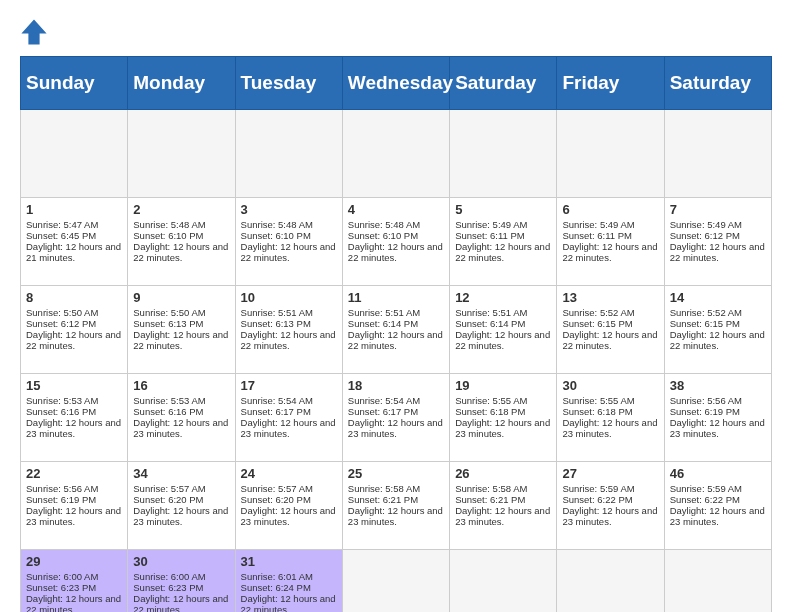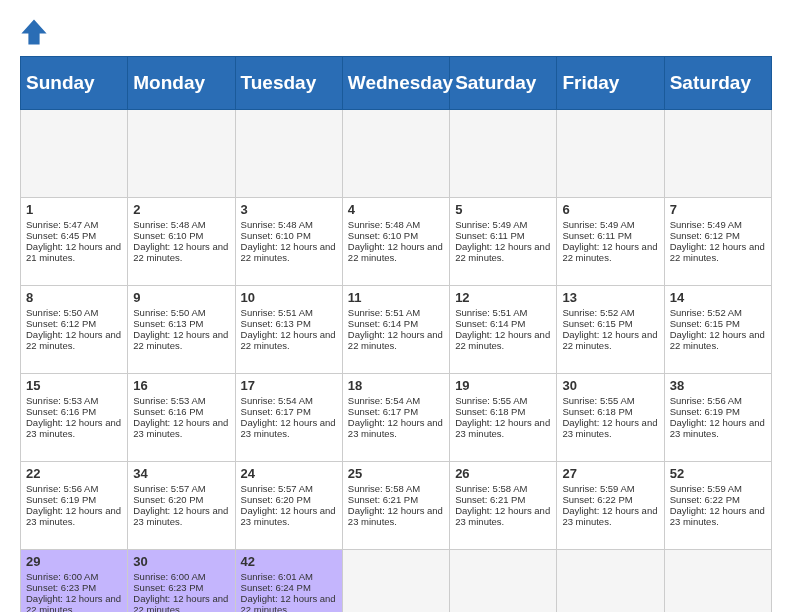--- a/index.html
+++ b/index.html
@@ -303,41 +303,41 @@
         <span>Sunset: 6:21 PM</span><br>
         <span>Daylight: 12 hours and 23 minutes.</span>
       </td>
           <td>
         <span class="day-num">27</span>
         <span>Sunrise: 5:59 AM</span><br>
         <span>Sunset: 6:22 PM</span><br>
         <span>Daylight: 12 hours and 23 minutes.</span>
       </td>
           <td>
-        <span class="day-num">52</span>
+        <span class="day-num">46</span>
         <span>Sunrise: 5:59 AM</span><br>
         <span>Sunset: 6:22 PM</span><br>
         <span>Daylight: 12 hours and 23 minutes.</span>
       </td>
         </tr>
         <tr>
           <td>
         <span class="day-num">29</span>
         <span>Sunrise: 6:00 AM</span><br>
         <span>Sunset: 6:23 PM</span><br>
         <span>Daylight: 12 hours and 22 minutes.</span>
       </td>
           <td>
         <span class="day-num">30</span>
         <span>Sunrise: 6:00 AM</span><br>
         <span>Sunset: 6:23 PM</span><br>
         <span>Daylight: 12 hours and 22 minutes.</span>
       </td>
           <td>
-        <span class="day-num">42</span>
+        <span class="day-num">31</span>
         <span>Sunrise: 6:01 AM</span><br>
         <span>Sunset: 6:24 PM</span><br>
         <span>Daylight: 12 hours and 22 minutes.</span>
       </td>
           <td class="empty"></td>
           <td class="empty"></td>
           <td class="empty"></td>
           <td class="empty"></td>
         </tr>
       </tbody>

